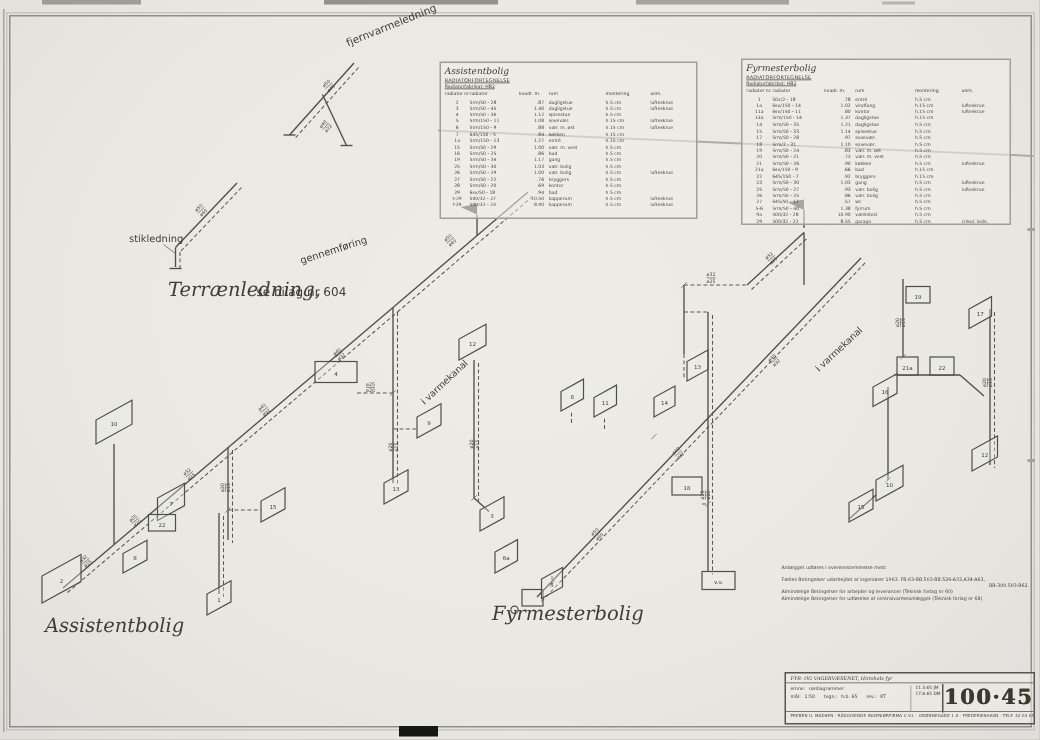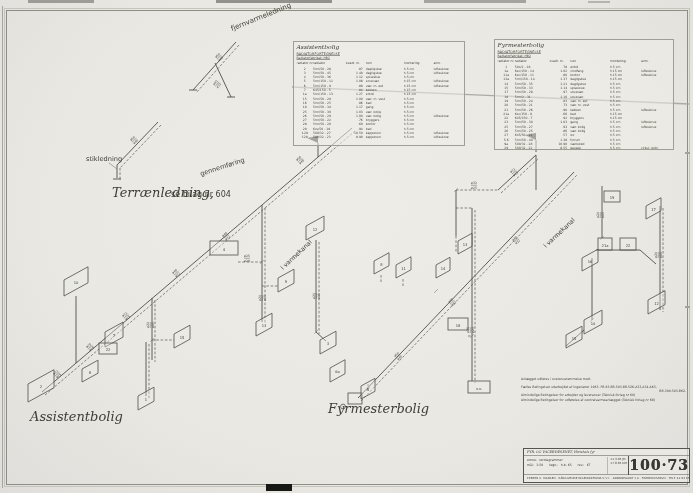--- a/index.html
+++ b/index.html
@@ -800,21 +800,21 @@
           </div>
         </div>
         <div class="tb-dates">
           <div>11.3.65 JM</div>
           <div>17.8.65 DM</div>
         </div>
       </div>
       <div class="tb-firm">PREBEN U. MADSEN · RÅDGIVENDE INGENIØRFIRMA C.V.I. · GRØNNEGADE 1 A · FREDERIKSHAVN · TELF. 42 03 65</div>
     </div>
     <div class="tb-numbox">
-      <div class="tb-number">100·73</div>
+      <div class="tb-number">100·45</div>
     </div>
   </div>
 
   <div class="mark" style="left:28px;top:0;width:66px;height:2.5px;opacity:.6;"></div>
   <div class="mark" style="left:216px;top:0;width:116px;height:3px;opacity:.7;"></div>
   <div class="mark" style="left:424px;top:0;width:102px;height:2.5px;opacity:.55;"></div>
   <div class="mark" style="left:588px;top:1px;width:22px;height:1.5px;opacity:.4;"></div>
   <div class="mark" style="left:2px;top:6px;width:1px;height:482px;background:#98968e;opacity:.8;"></div>
   <div class="mark" style="left:266px;top:484px;width:26px;height:7px;background:#171715;"></div>
   <div class="mark" style="left:685px;top:152px;width:5px;height:1.5px;background:#a3a29b;"></div>

